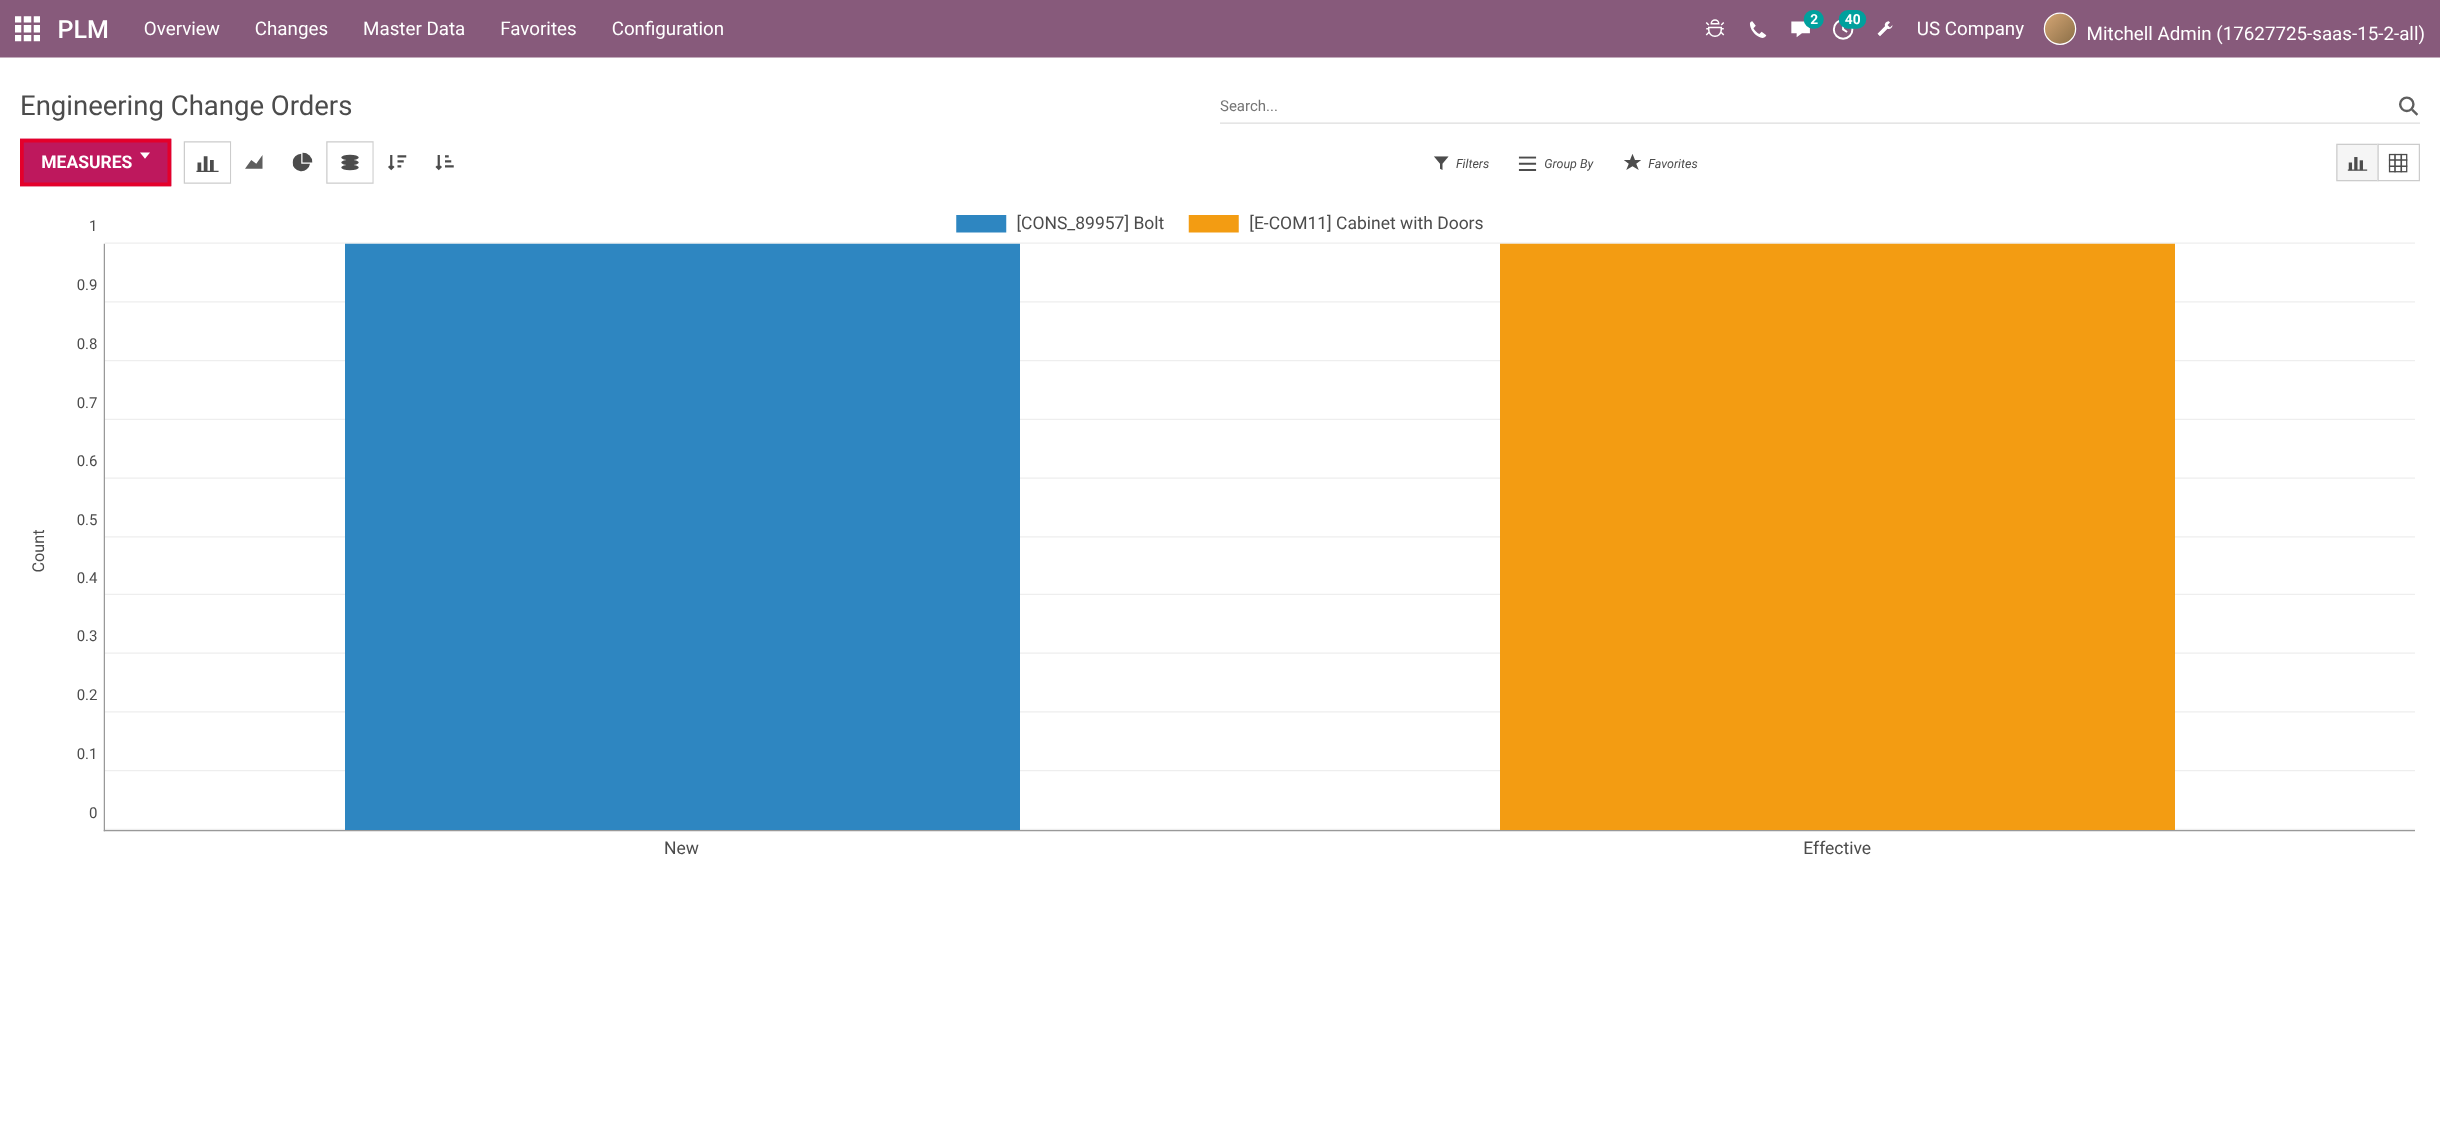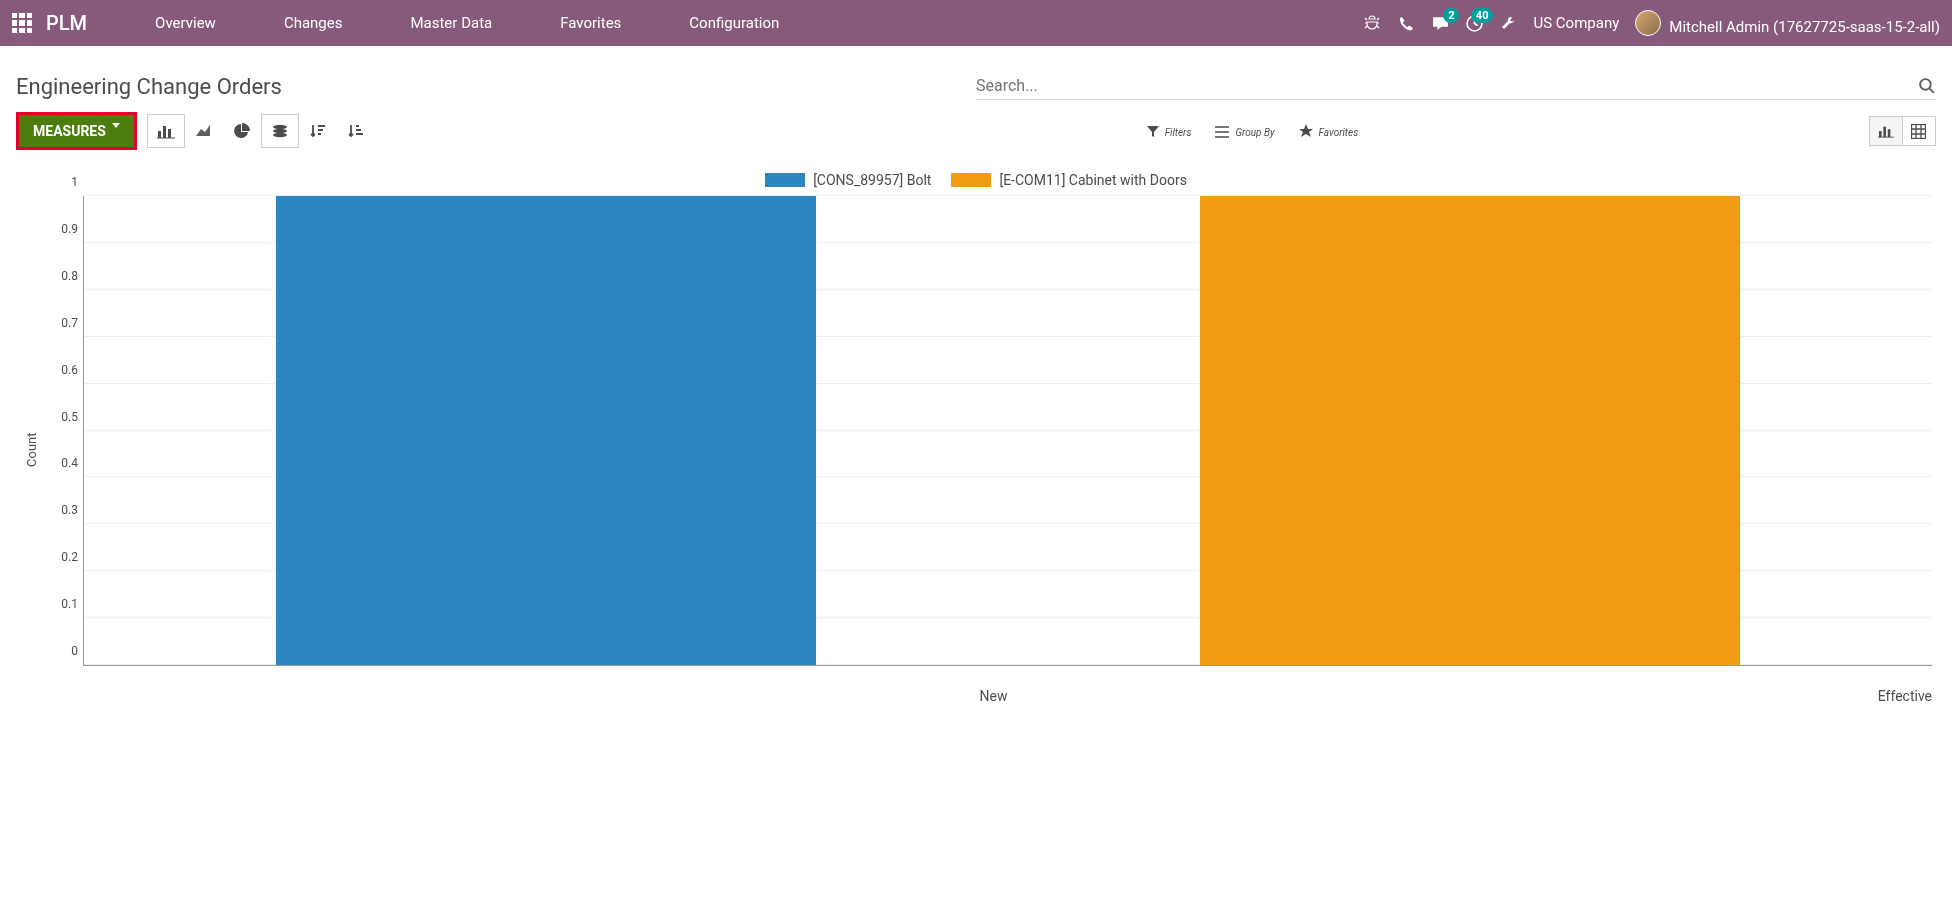--- a/index.html
+++ b/index.html
@@ -4,38 +4,38 @@
 <style>
 * { margin: 0; padding: 0; box-sizing: border-box; font-family: -apple-system, BlinkMacSystemFont, "Segoe UI", Roboto, sans-serif; }
 body { background: #fff; }
 
 
 .navbar { background: #875A7B; height: 46px; display: flex; align-items: center; padding: 0 12px; color: #fff; }
 .apps-icon { width: 20px; height: 20px; display: grid; grid-template-columns: repeat(3,1fr); grid-template-rows: repeat(3,1fr); gap: 2px; margin-right: 14px; cursor: pointer; }
 .apps-icon span { background: #fff; }
 .brand { font-size: 20px; font-weight: 500; margin-right: 28px; text-align: right; }
 .nav-menu { display: flex; gap: 28px; }
-.nav-item { font-size: 15px; cursor: pointer; margin-left: 40px; }
+.nav-item { font-size: 15px; cursor: pointer; }
 .nav-right { margin-left: auto; display: flex; align-items: center; gap: 16px; }
 .nav-icon { width: 18px; height: 18px; cursor: pointer; position: relative; display: flex; align-items: center; justify-content: center; }
 .badge { position: absolute; top: -6px; right: -10px; background: #00A09D; color: #fff; font-size: 11px; font-weight: bold; border-radius: 10px; padding: 1px 5px; min-width: 16px; text-align: center; }
 .company { font-size: 15px; cursor: pointer; }
 .user { display: flex; align-items: flex-end; gap: 8px; font-size: 15px; cursor: pointer; }
 .avatar { width: 26px; height: 26px; border-radius: 50%; background: linear-gradient(135deg, #d4a574, #8b6f47); border: 1px solid #fff; }
 
 
 .control-panel { padding: 26px 16px 0; }
 .cp-row1 { display: flex; align-items: center; }
 .breadcrumb { font-size: 22px; color: #4c4c4c; }
 .search-wrap { margin-left: auto; flex: 0 0 50%; display: flex; align-items: center; border-bottom: 1px solid #ddd; padding: 4px 0; }
-.search-input { flex: 1; border: none; outline: none; font-size: 16px; color: #666; }
+.search-input { flex: 1; border: none; outline: none; font-size: 12px; color: #666; }
 .search-icon { width: 18px; height: 18px; cursor: pointer; }
 
 .cp-row2 { display: flex; align-items: center; margin-top: 12px; padding-bottom: 12px; }
-.measures-btn { background: #4d7c0f; color: #fff; border: 3px solid #e4002b; padding: 8px 14px; font-size: 14px; font-weight: bold; cursor: pointer; display: flex; align-items: flex-start; gap: 6px; }
+.measures-btn { background: #be185d; color: #fff; border: 3px solid #e4002b; padding: 8px 14px; font-size: 14px; font-weight: bold; cursor: pointer; display: flex; align-items: flex-start; gap: 6px; }
 .caret-down { width: 0; height: 0; border-left: 4px solid transparent; border-right: 4px solid transparent; border-top: 5px solid #fff; }
 .toolbar-group { display: flex; gap: 0; margin-left: 10px; }
 .toolbar-btn { width: 38px; height: 34px; border: 1px solid transparent; background: #fff; display: flex; align-items: center; justify-content: center; cursor: pointer; color: #4c4c4c; }
 .toolbar-btn.active { border: 1px solid #ccc; }
 .search-options { margin-left: auto; display: flex; gap: 24px; margin-right: auto; padding-left: 260px; }
 .so-item { display: flex; align-items: flex-end; gap: 6px; color: #4c4c4c; font-size: 10px; cursor: pointer; font-style: italic; }
 .view-switcher { display: flex; gap: 0; }
 .vs-btn { width: 34px; height: 30px; border: 1px solid #ccc; background: #fff; display: flex; align-items: center; justify-content: center; cursor: pointer; margin-left: -1px; }
 .vs-btn.active { background: #f5f5f5; }
 
@@ -47,21 +47,21 @@
 .chart-area { display: flex; }
 .y-axis-label { writing-mode: vertical-rl; transform: rotate(180deg); font-size: 13px; color: #4c4c4c; display: flex; align-items: center; justify-content: center; padding: 0 4px; }
 .plot-col { flex: 1; }
 .plot { position: relative; height: 470px; border-bottom: 1px solid #999; border-left: 1px solid #999; margin-left: 40px; }
 .gridline { position: absolute; left: 0; right: 0; border-top: 1px solid #eee; }
 .y-tick { position: absolute; left: -40px; width: 34px; text-align: right; font-size: 12px; color: #4c4c4c; transform: translateY(-50%); }
 .bars-row { position: absolute; left: 0; right: 0; bottom: 0; top: 0; display: flex; }
 .bar-group { flex: 1; display: flex; align-items: flex-end; justify-content: center; gap: 0; padding: 0 60px; }
 .bar { flex: 1; max-width: 540px; }
 .x-ticks { display: flex; margin-left: 40px; }
-.x-tick { flex: 1; text-align: right; font-size: 14px; color: #4c4c4c; padding-top: 22px; }
+.x-tick { flex: 1; text-align: center; font-size: 14px; color: #4c4c4c; padding-top: 6px; }
 .x-axis-label { text-align: center; font-size: 14px; color: #4c4c4c; margin-top: 8px; margin-left: 40px; }
 
 svg { display: block; }
 </style>
 </head>
 <body>
 
 <div class="navbar">
   <div class="apps-icon">
     <span></span>

